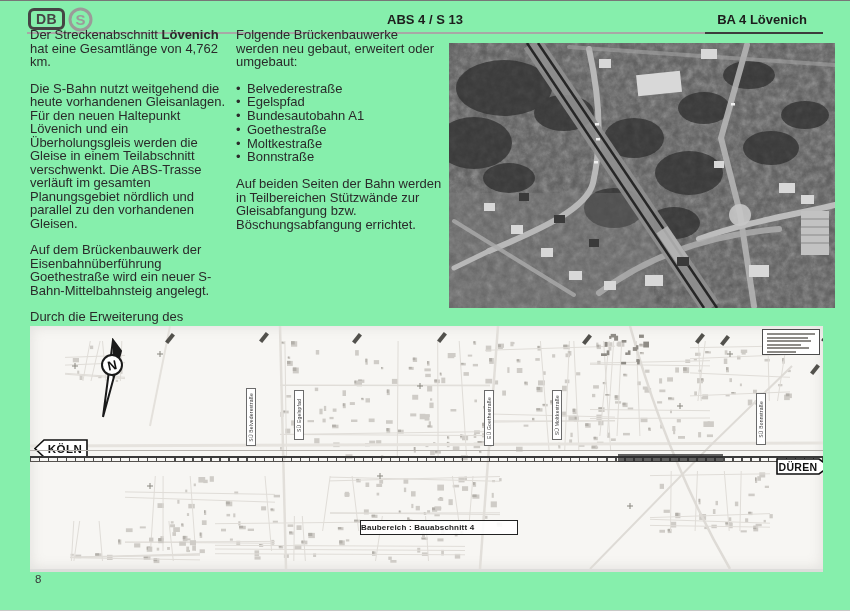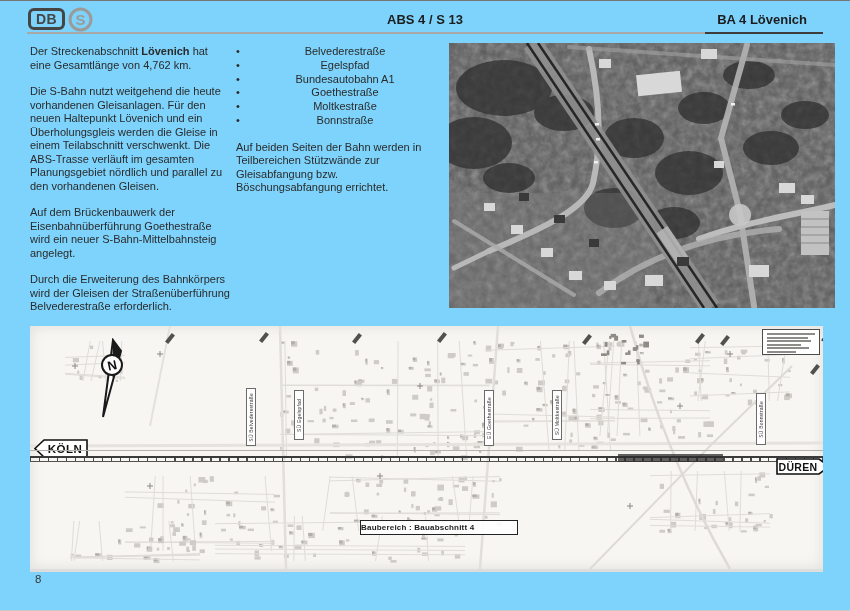--- a/index.html
+++ b/index.html
@@ -1,19 +1,19 @@
 <!DOCTYPE html>
 <html><head>
 <meta charset="utf-8">
 <style>
   * { margin:0; padding:0; box-sizing:border-box; }
   html,body { background:#e9e9e7; }
   .page {
     position:relative; width:850px; height:611px; margin:0 auto;
-    background:#7dd3fc; overflow:hidden;
+    background:#86efac; overflow:hidden;
     font-family:"Liberation Sans", sans-serif; color:#232323;
     border-top:1px solid #777; border-bottom:1px solid #c9c9c7;padding-left:16px;
   }
 
   
   .db-logo{
     position:absolute; left:28px; top:7px; width:37px; height:22px;
     border:3px solid #454545; border-radius:6px;
     display:flex; align-items:center; justify-content:center;
     font-weight:bold; font-size:14px; letter-spacing:0.5px; color:#454545;
@@ -24,25 +24,25 @@
     font-weight:bold; font-size:13px; color:#1d1d1d;
   }
   .hdr-right{
     position:absolute; right:43px; top:11px;
     font-weight:bold; font-size:13px; color:#1d1d1d;
   }
   .hdr-rule{ position:absolute; top:31px; left:27px; right:27px; height:2px; background:#a8a8a6; }
   .hdr-rule-dark{ position:absolute; top:31px; right:27px; width:118px; height:2px; background:#3c3c3c; }
 
   
-  .col{ position:absolute; top:44px; font-size:11px; line-height:13.5px; color:#2a2a2a; }
+  .col{ position:absolute; top:27px; font-size:13px; line-height:13.5px; color:#2a2a2a; }
   .col-left{ left:30px; width:201px; }
   .col-mid{ left:236px; width:207px; }
   .col p{ margin-bottom:13px; }
-  .bullets{ list-style:none; margin:0 0 13px 0;text-align:center; }
+  .bullets{ list-style:none; margin:0 0 13px 0; }
   .bullets li{ position:relative; padding-left:11px; line-height:13.8px; }
   .bullets li::before{ content:"•"; position:absolute; left:0; top:0; }
 
   
   .photo{ position:absolute; left:449px; top:42px; width:386px; height:265px; background:#565656; overflow:hidden; }
   .photo svg{ display:block; }
 
   
   .map{
     position:absolute; left:30px; top:325px; width:793px; height:243px;
@@ -104,20 +104,21 @@
   <div class="hdr-rule-dark"></div>
 
   <div class="col col-left">
     <p><span>Der Streckenabschnitt </span><b>Lövenich</b><span> hat eine Gesamtlänge von 4,762 km.</span></p>
     <p>Die S-Bahn nutzt weitgehend die heute vorhandenen Gleisanlagen. Für den neuen Haltepunkt Lövenich und ein Überholungsgleis werden die Gleise in einem Teilabschnitt verschwenkt. Die ABS-Trasse verläuft im gesamten Planungsgebiet nördlich und parallel zu den vorhandenen Gleisen.</p>
     <p>Auf dem Brückenbauwerk der Eisenbahn­überführung Goethestraße wird ein neuer S-Bahn-Mittelbahnsteig angelegt.</p>
     <p>Durch die Erweiterung des Bahnkörpers wird der Gleisen der Straßenüberführung Belvederestraße erforderlich.</p>
   </div>
 
   <div class="col col-mid">
+    <p>Folgende Brückenbauwerke werden neu gebaut, erweitert oder umgebaut:</p>
     <ul class="bullets">
       <li>Belvederestraße</li>
       <li>Egelspfad</li>
       <li>Bundesautobahn A1</li>
       <li>Goethestraße</li>
       <li>Moltkestraße</li>
       <li>Bonnstraße</li>
     </ul>
     <p>Auf beiden Seiten der Bahn werden in Teilbereichen Stützwände zur Gleisabfangung bzw. Böschungsabfangung errichtet.</p>
   </div>

